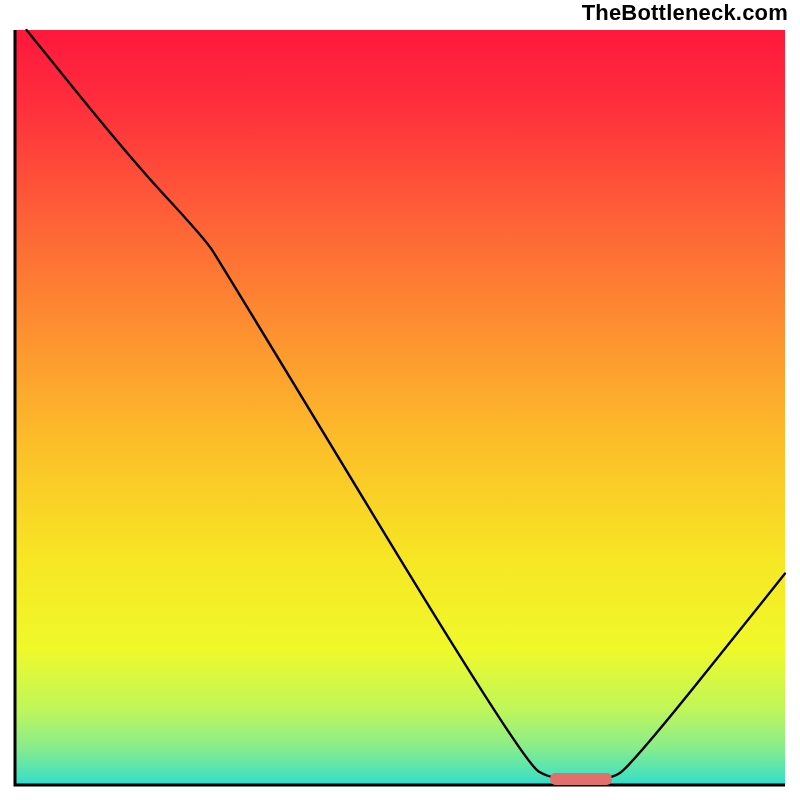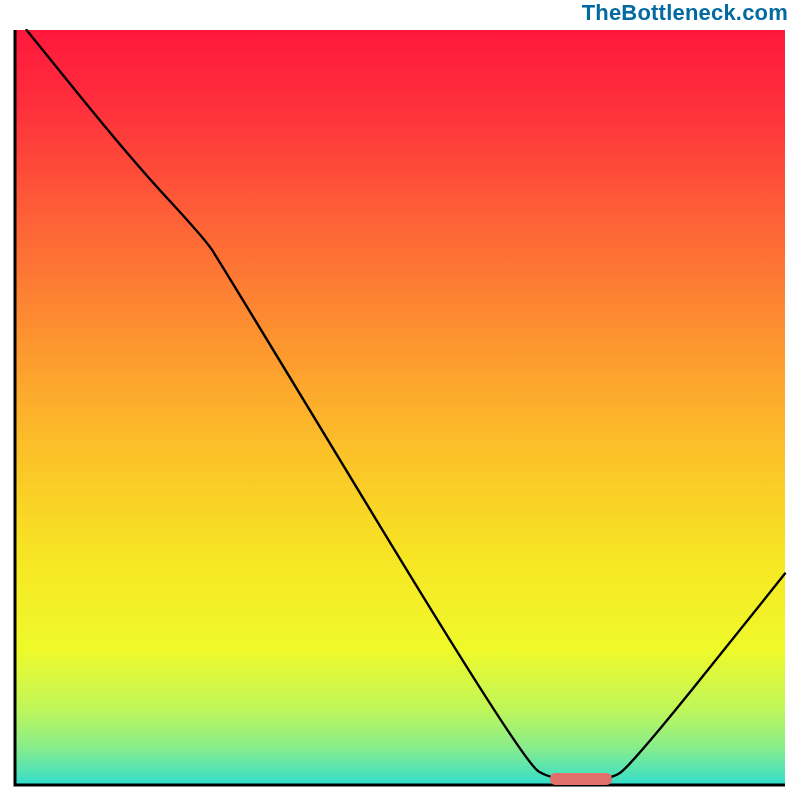--- a/index.html
+++ b/index.html
@@ -15,21 +15,21 @@
     width: 800px;
     height: 800px;
   }
   .watermark {
     position: absolute;
     top: 0px;
     right: 12px;
     font-family: Arial, Helvetica, sans-serif;
     font-size: 22px;
     font-weight: 600;
-    color: #0369a1;
+    color: #000000;
     letter-spacing: 0.2px;
     z-index: 10;
   }
   svg.plot {
     position: absolute;
     left: 0;
     top: 0;
     width: 800px;
     height: 800px;
   }

